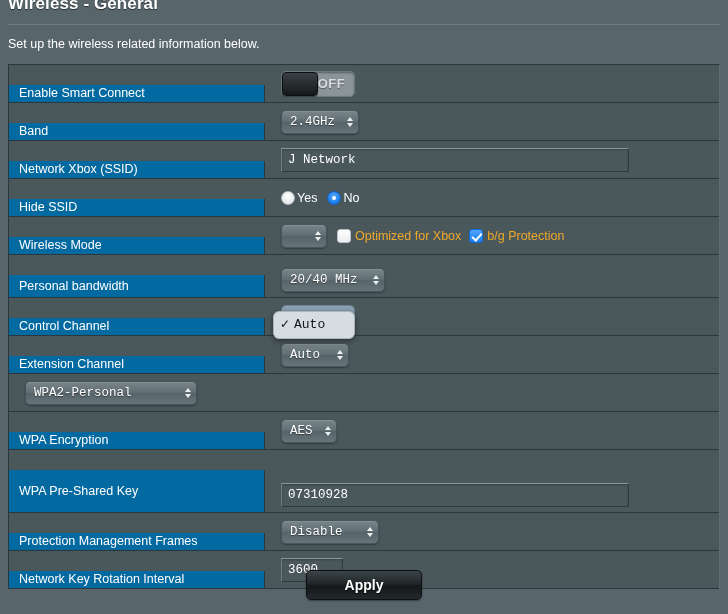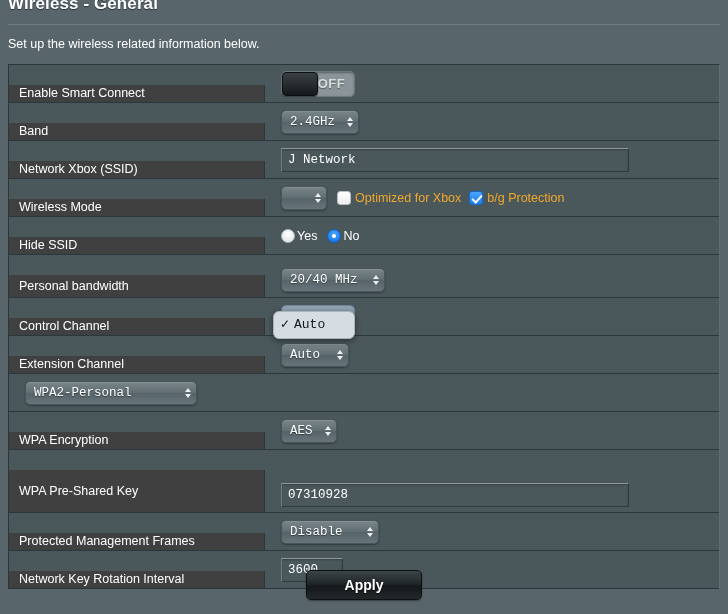--- a/index.html
+++ b/index.html
@@ -72,21 +72,21 @@
     min-height: 38px;
     border-bottom: 1px solid #28383c;
     background: #4a585c;
   }
 
   .row:last-child { border-bottom: 1px solid #2a383c; }
 
   .cell-label {
     width: 256px;
     flex: 0 0 256px;
-    background: #404040;
+    background: #0369a1;
     border-right: 1px solid #28383c;
     display: flex;
     align-items: center;
     padding: 0 10px 0 10px;
     font-size: 12.5px;
     color: #ffffff;
     line-height: 1.2;
     margin-top: 20px;
   }
 
@@ -361,20 +361,36 @@
     </div>
 
     <div class="row">
       <div class="cell-label">Network Xbox (SSID)</div>
       <div class="cell-value">
         <div class="txt w-ssid">J Network</div>
       </div>
     </div>
 
     <div class="row">
+      <div class="cell-label">Hide SSID</div>
+      <div class="cell-value">
+        <div class="radio-group">
+          <span class="radio-opt">
+            <span class="radio"></span>
+            <span class="radio-label">Yes</span>
+          </span>
+          <span class="radio-opt">
+            <span class="radio checked"></span>
+            <span class="radio-label">No</span>
+          </span>
+        </div>
+      </div>
+    </div>
+
+    <div class="row">
       <div class="cell-label">Wireless Mode</div>
       <div class="cell-value">
         <div class="sel w-mode">
           <span class="sel-text"></span>
           <span class="sel-arrows">
               <i class="up"></i>
               <i class="down"></i>
             </span>
         </div>
         <div class="chk-group">
@@ -384,36 +400,20 @@
           </span>
           <span class="chk-opt">
             <span class="chk checked"></span>
             <span class="chk-label">b/g Protection</span>
           </span>
         </div>
       </div>
     </div>
 
     <div class="row">
-      <div class="cell-label">Hide SSID</div>
-      <div class="cell-value">
-        <div class="radio-group">
-          <span class="radio-opt">
-            <span class="radio"></span>
-            <span class="radio-label">Yes</span>
-          </span>
-          <span class="radio-opt">
-            <span class="radio checked"></span>
-            <span class="radio-label">No</span>
-          </span>
-        </div>
-      </div>
-    </div>
-
-    <div class="row">
       <div class="cell-label">Personal bandwidth</div>
       <div class="cell-value">
         <div class="sel w-bw">
           <span class="sel-text">20/40 MHz</span>
           <span class="sel-arrows">
               <i class="up"></i>
               <i class="down"></i>
             </span>
         </div>
       </div>
@@ -473,21 +473,21 @@
     </div>
 
     <div class="row">
       <div class="cell-label">WPA Pre-Shared Key</div>
       <div class="cell-value">
         <div class="txt w-psk">07310928</div>
       </div>
     </div>
 
     <div class="row">
-      <div class="cell-label">Protected Management Frames</div>
+      <div class="cell-label">Protection Management Frames</div>
       <div class="cell-value">
         <div class="sel w-pmf">
           <span class="sel-text">Disable</span>
           <span class="sel-arrows">
               <i class="up"></i>
               <i class="down"></i>
             </span>
         </div>
       </div>
     </div>

